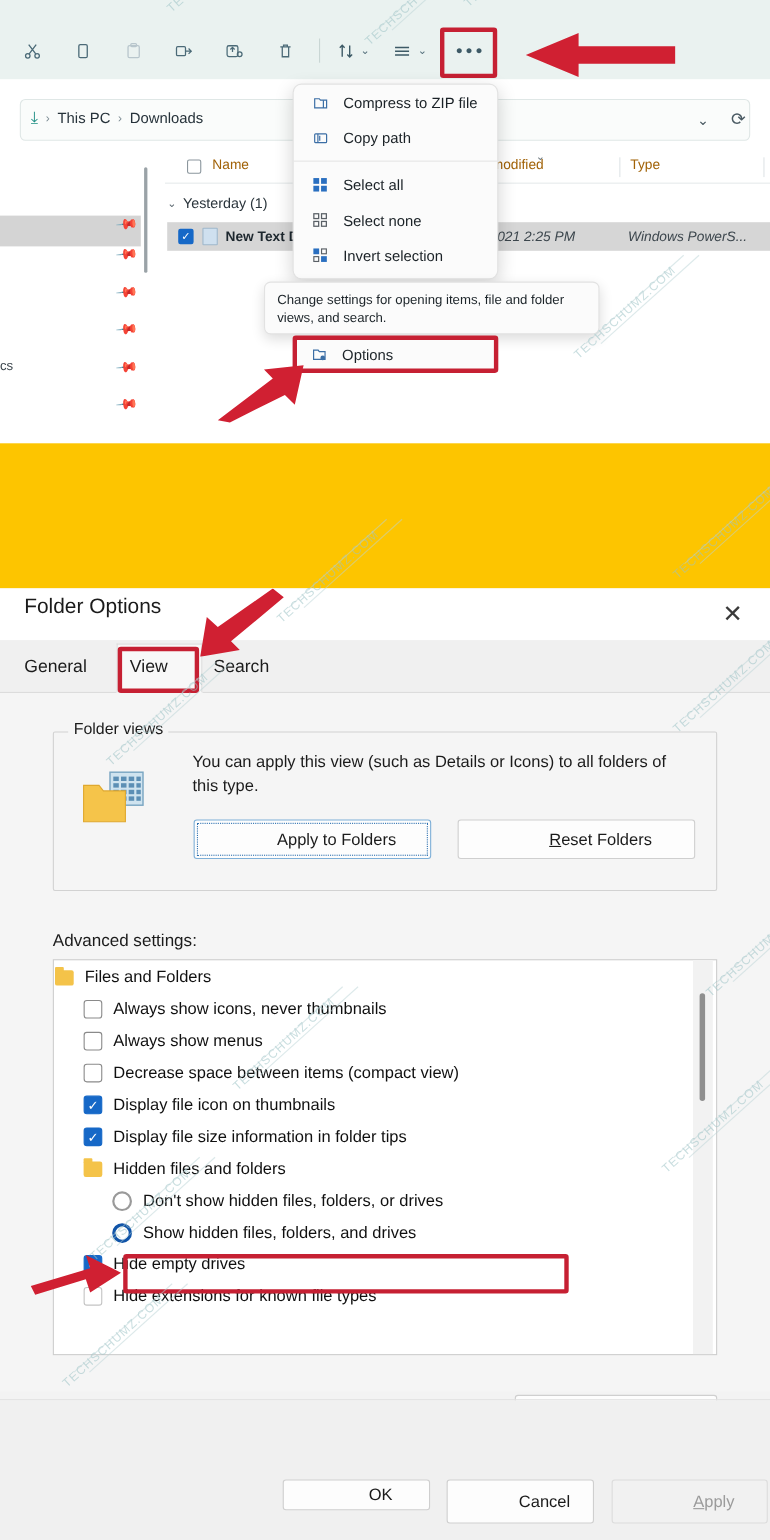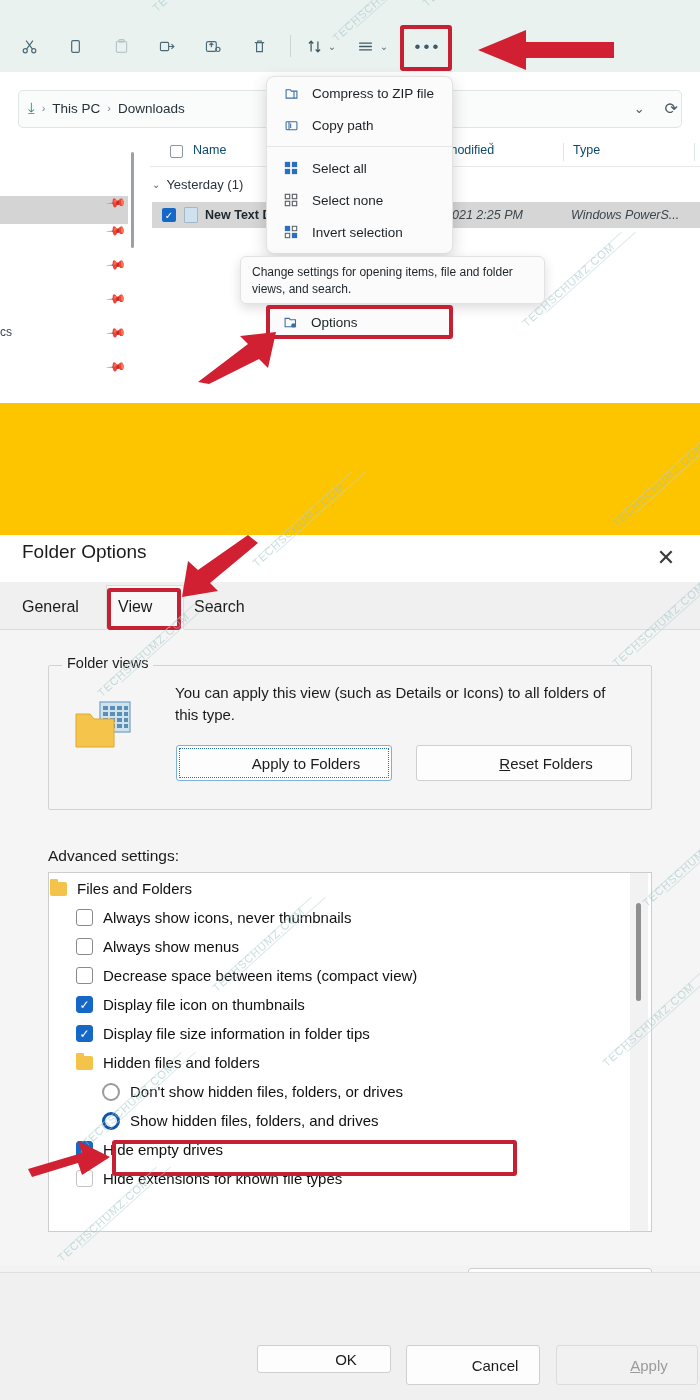--- a/index.html
+++ b/index.html
@@ -32,21 +32,21 @@
                 background: #fafcfb; border: 1px solid #dfe7e6; border-radius: 5px; }
   .crumbs { position: absolute; left: 28px; top: 99px; display: flex;
             align-items: center; gap: 7px; font-size: 13.5px; color: #26323a; }
   .crumb-sep { color: #7a8a92; font-size: 11px; }
   .dl-icon { color: #1f8f84; font-size: 15px; display: inline-block; }
   .ab-right { position: absolute; top: 99px; display: flex; align-items: center;
               gap: 20px; color: #4a5a63; }
 
   .listpane { position: absolute; left: 0; top: 135px; width: 700px; height: 268px;
               background: #ffffff; }
-  .col-head { position: absolute; top: 143px; font-size: 12.5px; color: #0c4a6e; }
+  .col-head { position: absolute; top: 143px; font-size: 12.5px; color: #a16207; }
   .hdr-line { position: absolute; left: 150px; top: 166px; width: 550px; height: 1px;
               background: #e6eaec; }
   .col-div { position: absolute; top: 143px; width: 1px; height: 18px;
              background: #dfe4e7; }
   .hdr-check { position: absolute; left: 170px; top: 145px; width: 13px; height: 13px;
                border: 1.3px solid #8b969d; border-radius: 2px; }
 
   .group-row { position: absolute; left: 152px; top: 177px; font-size: 13px;
                color: #2a343b; display: flex; align-items: center; gap: 6px; }
   .chev-sm { font-size: 10px; color: #5c6870; }

